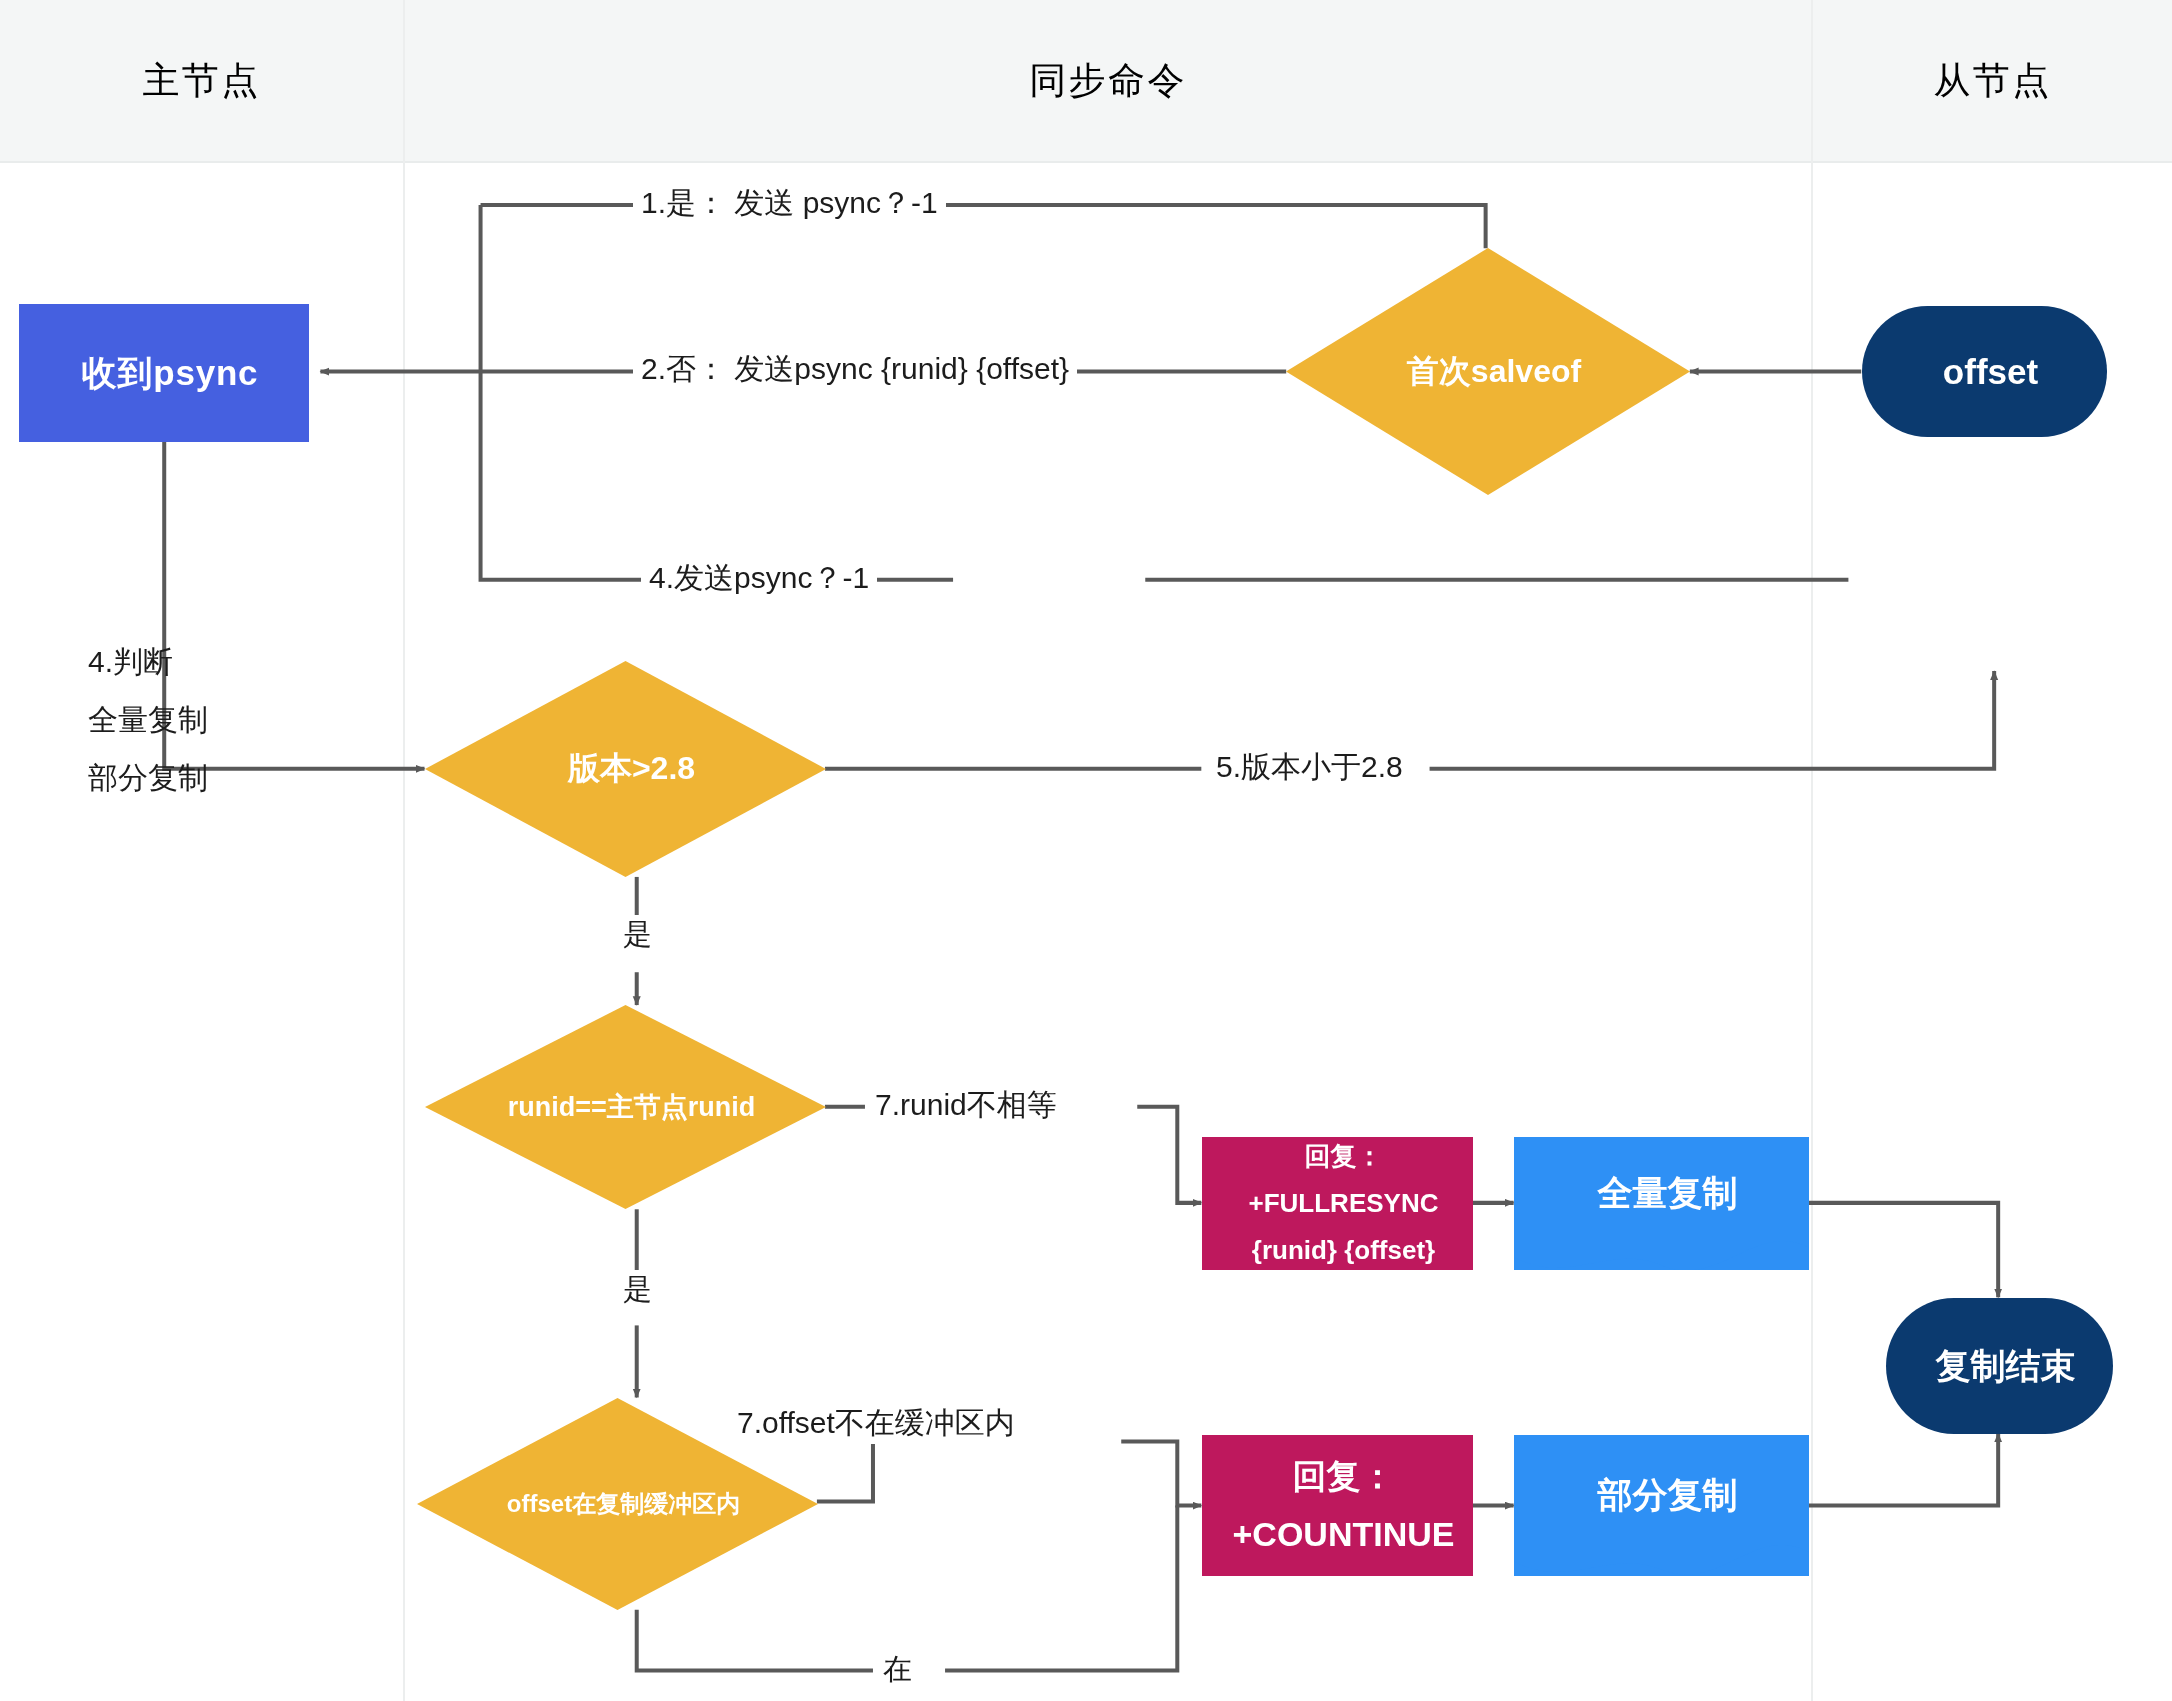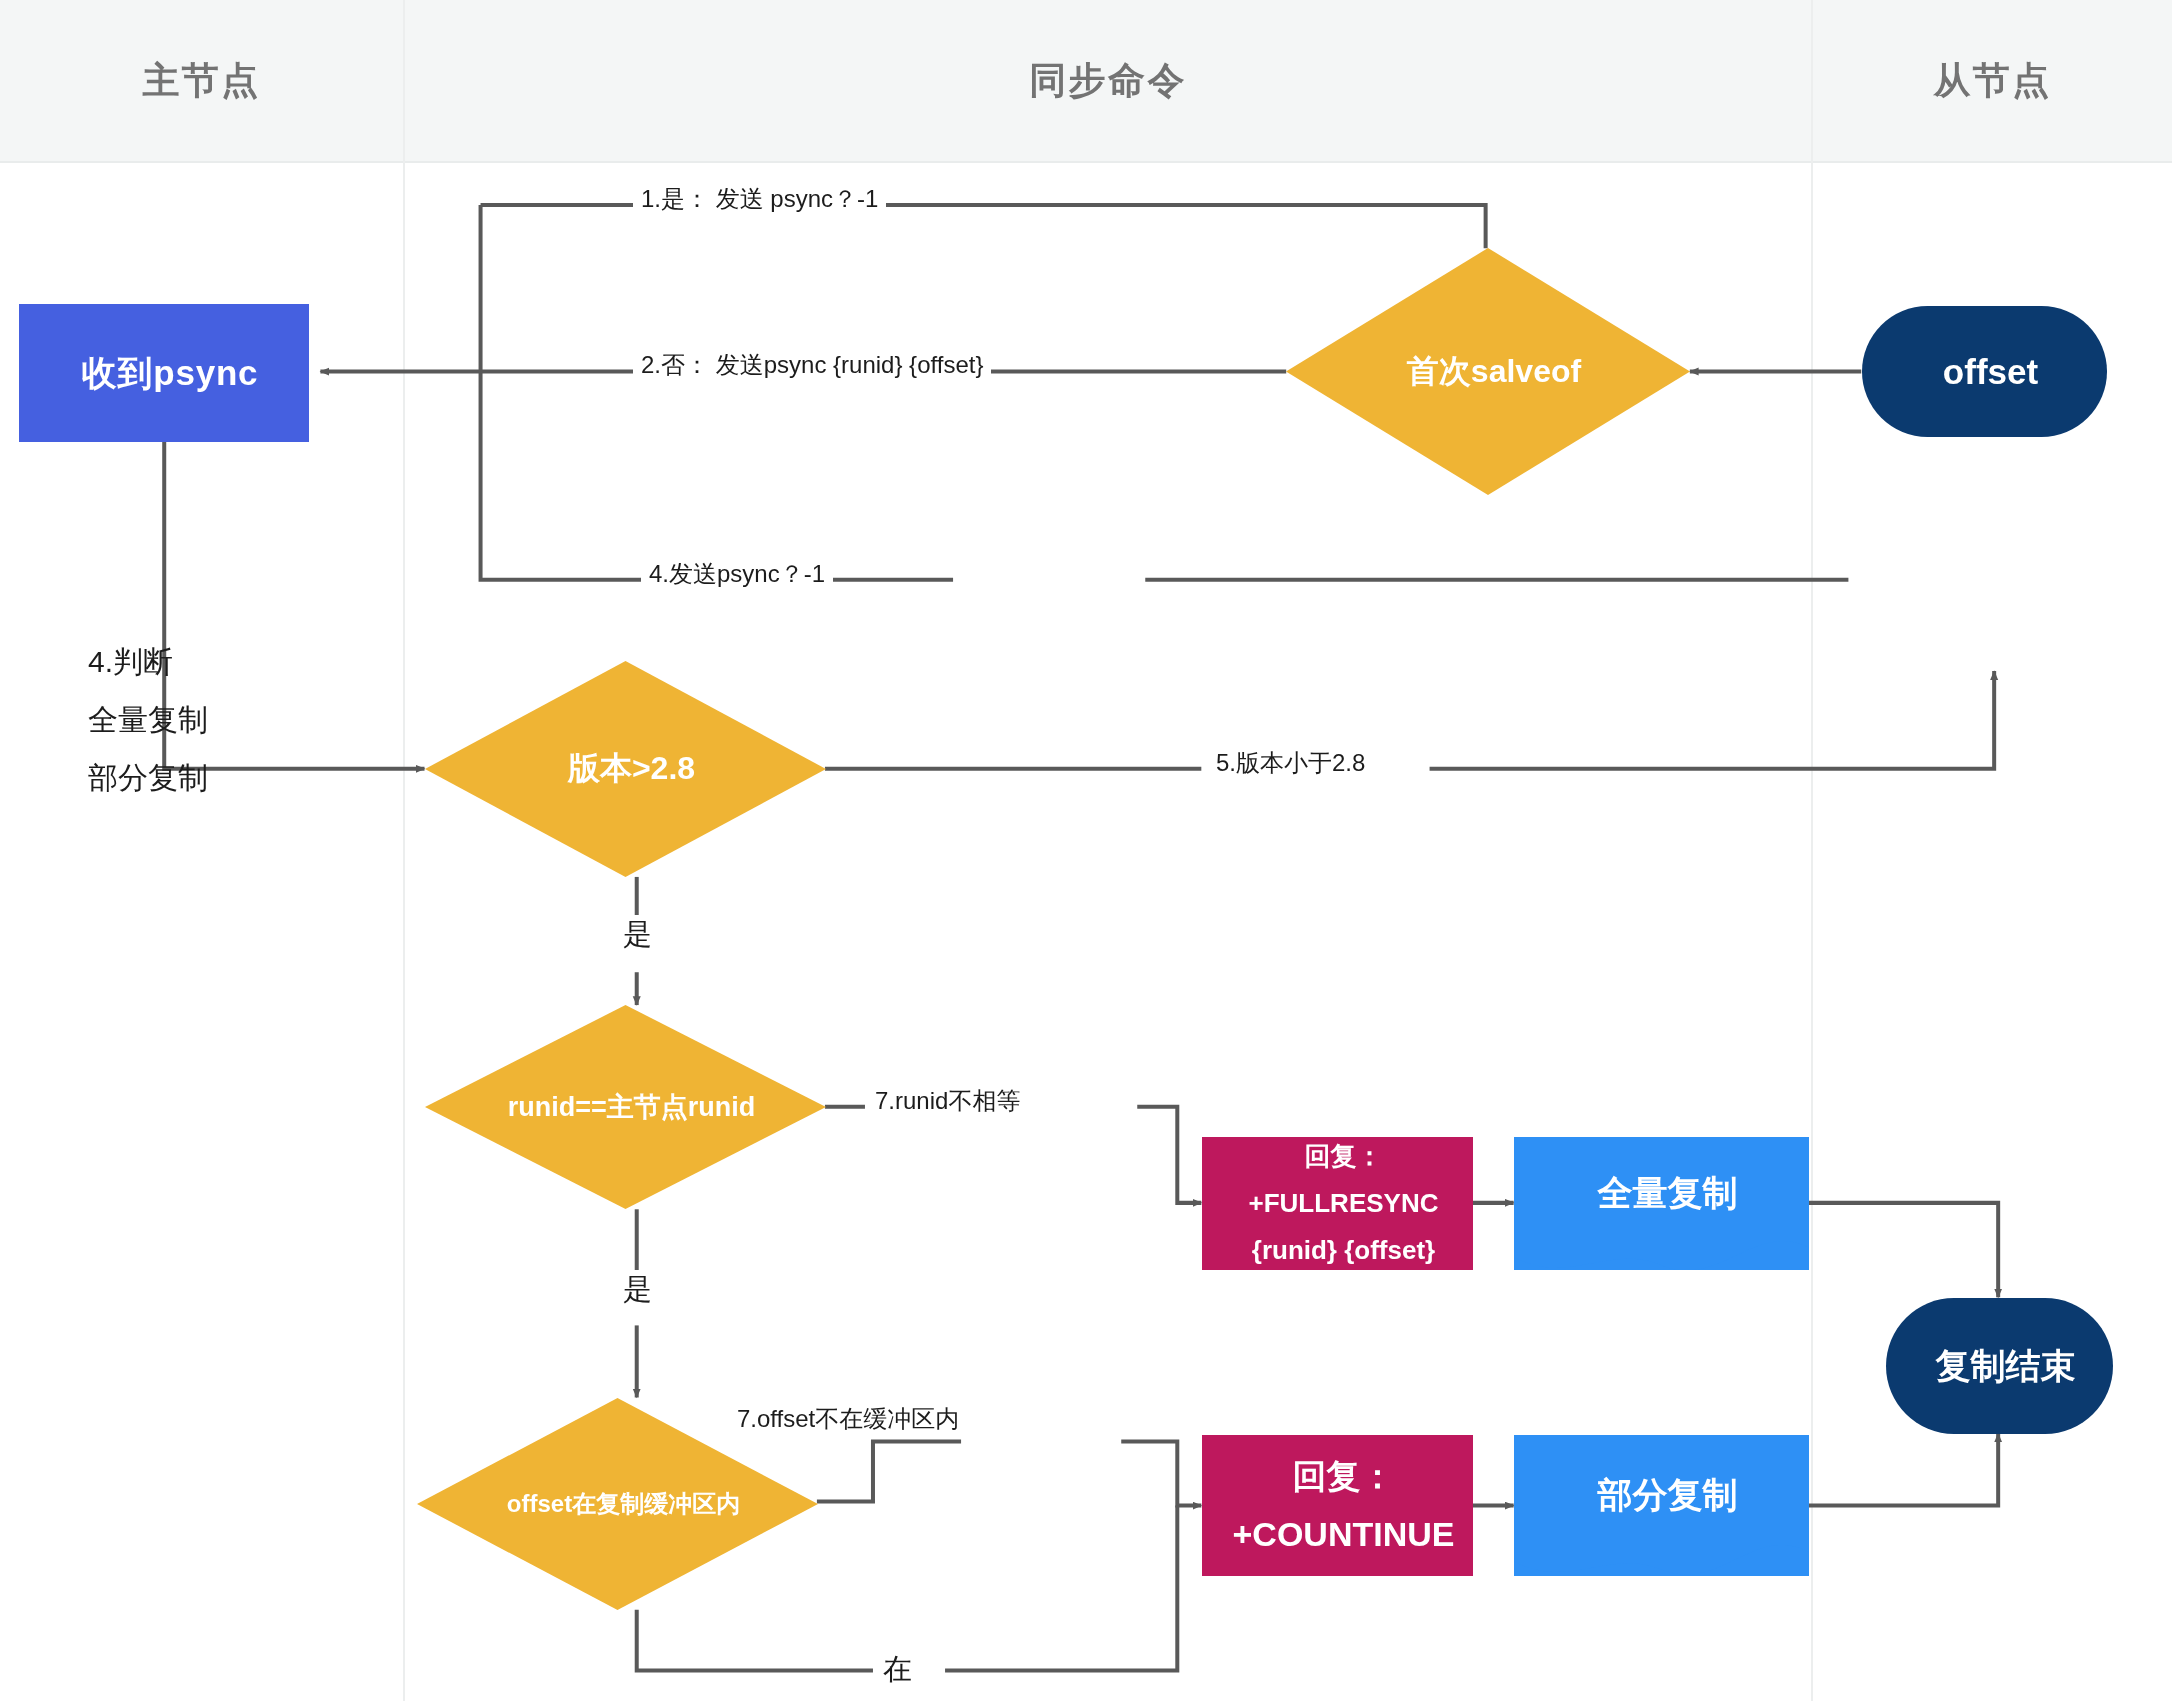--- a/index.html
+++ b/index.html
@@ -3,21 +3,21 @@
 <meta charset="utf-8">
 <style>
   html,body{margin:0;padding:0;background:#ffffff;}
   body{font-family:"Liberation Sans","DejaVu Sans",sans-serif;}
   #canvas{position:relative;width:2172px;height:1701px;background:#ffffff;overflow:hidden;}
 
   
   .lane-header{position:absolute;top:0;height:163px;background:#f4f6f6;
                border-bottom:2.4px solid #e9ecec;box-sizing:border-box;
                display:flex;align-items:center;justify-content:center;}
-  .lane-header .ttl{font-size:37px;font-weight:700;color:#737373;letter-spacing:2.4px;}
+  .lane-header .ttl{font-size:37px;font-weight:400;color:#000000;letter-spacing:2.4px;}
   .lane-divider{position:absolute;top:0;bottom:0;width:2.4px;background:#eceeee;}
 
   
   .node{position:absolute;display:flex;align-items:center;justify-content:center;
         text-align:center;color:#ffffff;font-weight:700;box-sizing:border-box;z-index:5;padding-left:12px;}
 
   .n-rect{background:#4560e0;}
   .n-rect .lbl{font-size:35px;line-height:1.25;letter-spacing:0.8px;}
 
   .n-reply{background:#be185d;}
@@ -30,21 +30,21 @@
   .n-diamond{background:transparent;}
   .n-diamond .dshape{position:absolute;inset:0;background:#efb434;
       clip-path:polygon(50% 0,100% 50%,50% 100%,0 50%);}
   .n-diamond .lbl{position:relative;z-index:2;font-size:27px;white-space:nowrap;}
   .n-diamond.d-big .lbl{font-size:32px;}
 
   .n-doc{background:#2e90f5;}
   .n-doc .lbl{position:relative;z-index:2;font-size:35px;margin-bottom:21px;}
 
   
-  .elabel{position:absolute;color:#1c1c1c;font-size:24px;white-space:nowrap;z-index:6;
+  .elabel{position:absolute;color:#1c1c1c;font-size:30px;white-space:nowrap;z-index:6;
           background:#ffffff;padding:0 8px;}
   .elabel.small{font-size:29px;}
   .mlabel{position:absolute;color:#1c1c1c;font-size:30px;line-height:1.35;z-index:6;white-space:nowrap;}
 
   svg.wires{position:absolute;left:0;top:0;width:2172px;height:1701px;z-index:1;}
 </style>
 </head>
 <body>
 
 <div id="canvas">

